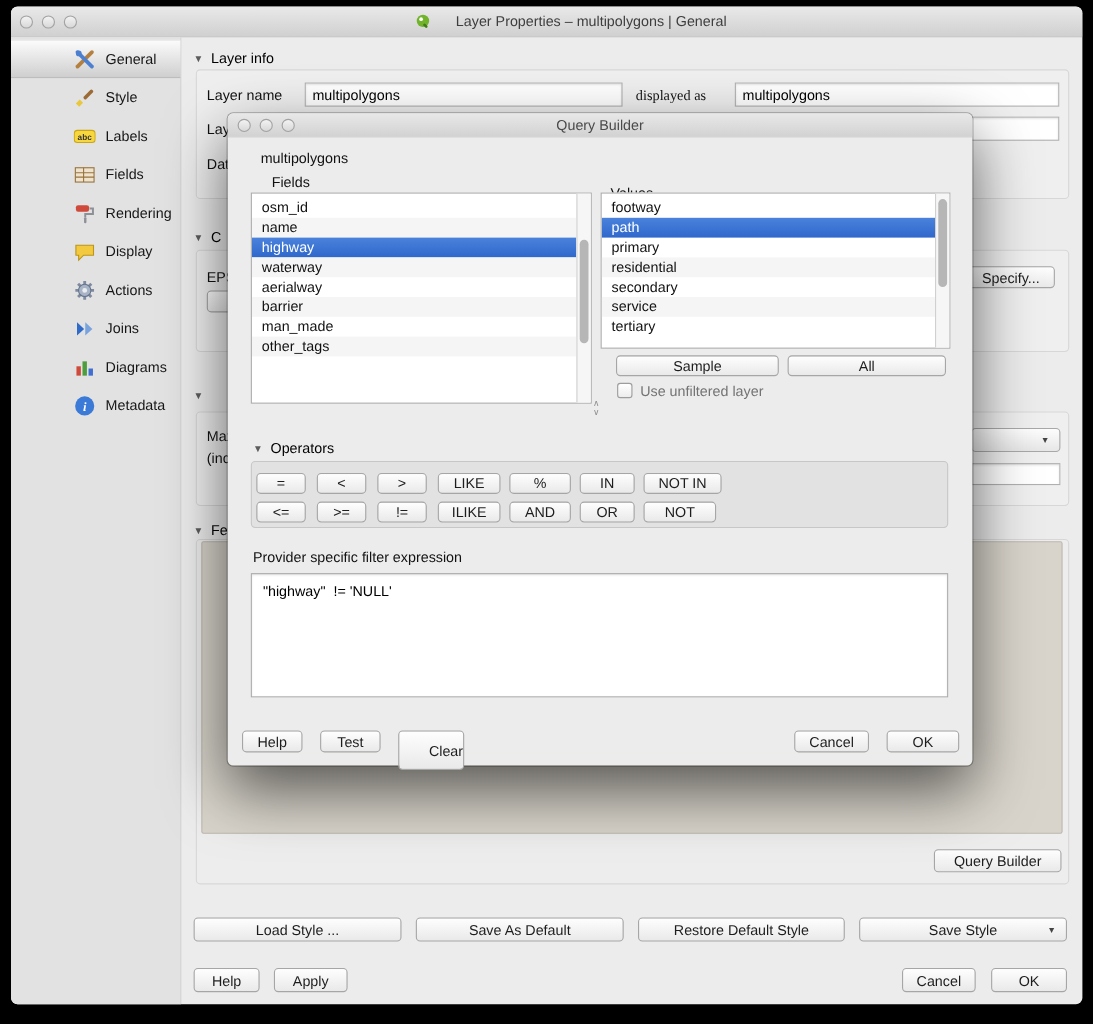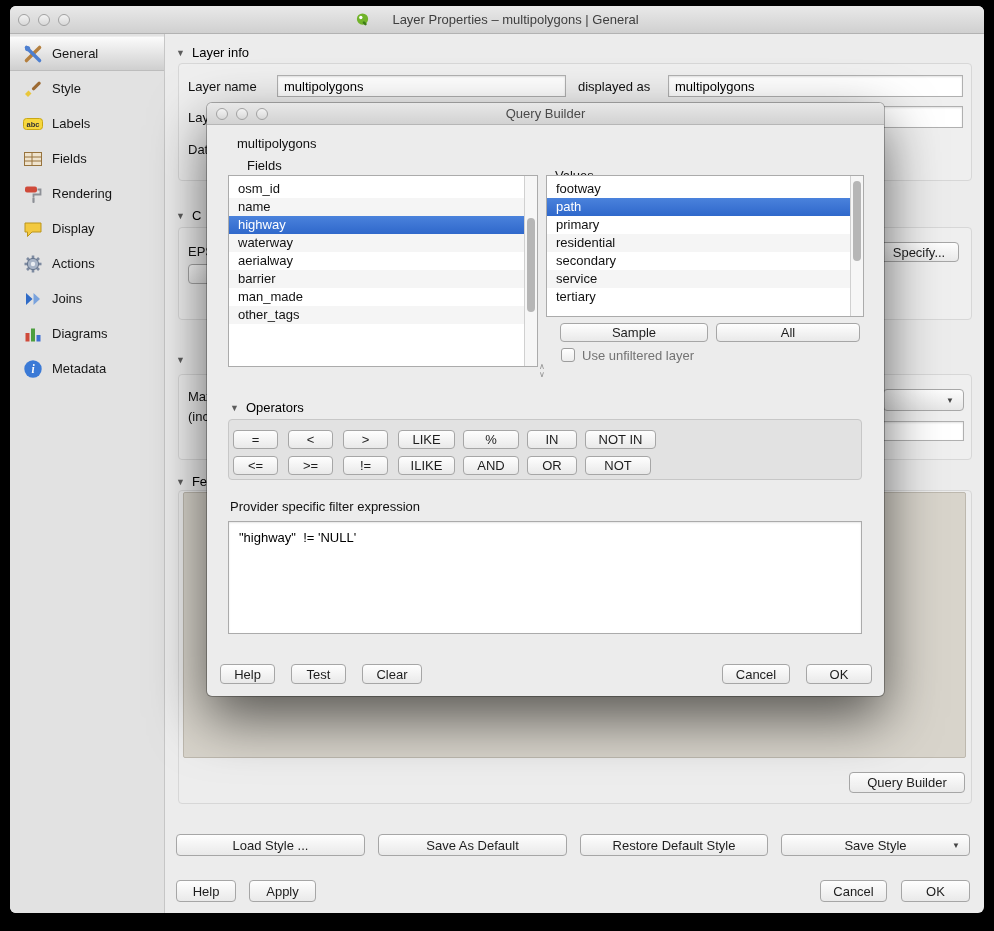--- a/index.html
+++ b/index.html
@@ -12,21 +12,21 @@
             background:linear-gradient(#e9e9e9,#d0d0d0);border-bottom:1px solid #b2b2b2;
             border-radius:6px 6px 0 0;display:flex;align-items:center;justify-content:center;
             font-size:13px;color:#3e3e3e;gap:22px;box-sizing:border-box;}
   .light{position:absolute;width:12px;height:12px;border-radius:50%;
          border:1px solid #a2a2a2;background:linear-gradient(#f3f3f3,#d8d8d8);box-sizing:border-box;}
   
   .sidebar{position:absolute;left:10px;top:34px;width:155px;height:879px;background:#e2e2e2;
            border-right:1px solid #c6c6c6;border-radius:0 0 0 6px;box-sizing:border-box;padding-top:2px;}
   .side-item{display:flex;align-items:center;height:35px;padding-left:13px;gap:9px;font-size:13px;color:#161616;}
   .side-item.selected{background:linear-gradient(#fbfbfb,#cfcfcf);border-top:1px solid #ececec;border-bottom:1px solid #bdbdbd;box-sizing:border-box;}
-  .icon{width:20px;height:20px;flex:0 0 20px;}
+  .icon{width:20px;height:20px;flex:0 0 20px;margin-left:44px;}
   .icon svg{display:block;}
   
   .sec-header{position:absolute;display:flex;align-items:center;gap:7px;font-size:13px;color:#000;white-space:nowrap;}
   .disc{font-size:9px;color:#5c5c5c;}
   .groupbox{position:absolute;background:#efefef;border:1px solid #d7d7d7;border-radius:4px;box-sizing:border-box;}
   .label{position:absolute;font-size:13px;color:#111;white-space:nowrap;}
   .input{position:absolute;background:#fff;border:1px solid #b0b0b0;font-size:13px;padding:0 6px;
          box-sizing:border-box;font-family:inherit;box-shadow:inset 0 1px 2px rgba(0,0,0,.12);}
   .btn{position:absolute;display:flex;align-items:center;justify-content:center;font-size:13px;color:#1d1d1d;
        background:linear-gradient(#fefefe,#e9e9e9);border:1px solid #a6a6a6;border-radius:4px;
@@ -181,21 +181,21 @@
     </div>
   </div>
 
   <div class="sec-header" style="left:176px;top:45px;">
     <span class="disc">▼</span>
     <span>Layer info</span>
   </div>
   <div class="groupbox" style="left:178px;top:63px;width:794px;height:118px;"></div>
   <span class="label" style="left:188px;top:79px;">Layer name</span>
   <input class="input" style="left: 277px; top: 75px; width: 289px; height: 22px;" value="multipolygons">
-  <span class="label" style="left:578px;top:79px;">displayed as</span>
+  <span class="label" style="left:578px;top:79px;font-family:Liberation Serif, serif;">displayed as</span>
   <input class="input" style="left: 668px; top: 75px; width: 295px; height: 22px;" value="multipolygons">
   <span class="label" style="left:188px;top:110px;">Lay</span>
   <input class="input" style="left: 277px; top: 106px; width: 686px; height: 22px;">
   <span class="label" style="left:188px;top:142px;">Dat</span>
 
   <div class="sec-header" style="left:176px;top:208px;">
     <span class="disc">▼</span>
     <span>C</span>
   </div>
   <div class="groupbox" style="left:178px;top:227px;width:794px;height:93px;"></div>
@@ -360,21 +360,21 @@
 
     <span class="label" style="left:23px;top:396px;">Provider specific filter expression</span>
     <textarea class="filter-area" style="left: 21px; top: 418px; width: 634px; height: 113px;" spellcheck="false">"highway"  != 'NULL'</textarea>
 
     <div class="btn" style="left:13px;top:561px;width:55px;height:20px;">
         <span>Help</span>
       </div>
     <div class="btn" style="left:84px;top:561px;width:55px;height:20px;">
         <span>Test</span>
       </div>
-    <div class="btn" style="left:155px;top:561px;width:60px;height:20px;">
+    <div class="btn" style="left:155px;top:561px;width:60px;height:36px;justify-content:flex-end;">
         <span>Clear</span>
       </div>
     <div class="btn" style="left:515px;top:561px;width:68px;height:20px;">
         <span>Cancel</span>
       </div>
     <div class="btn" style="left:599px;top:561px;width:66px;height:20px;">
         <span>OK</span>
       </div>
   </div>
 

